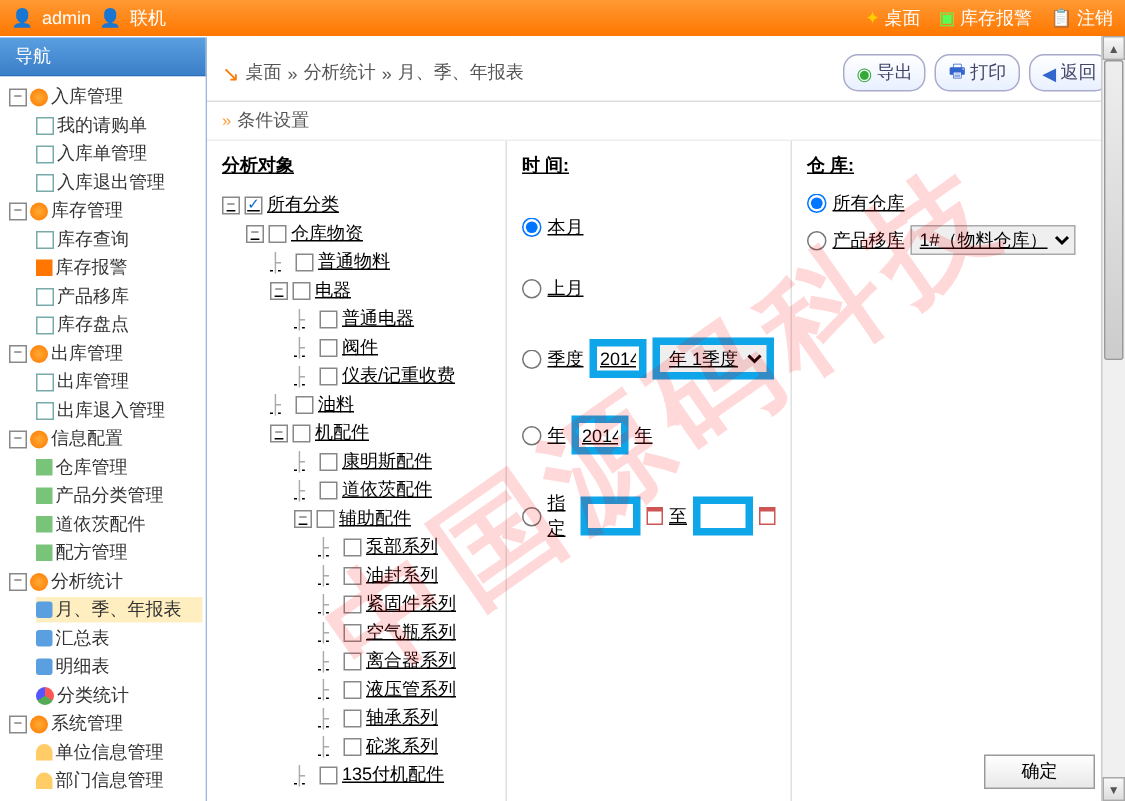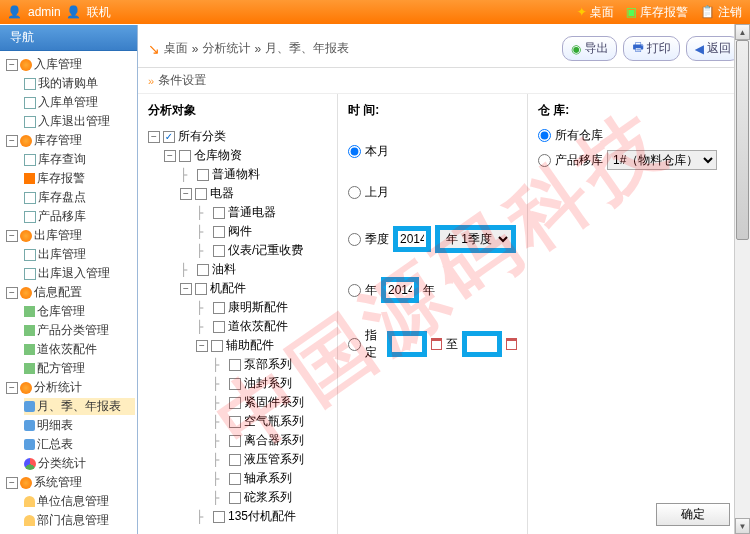--- a/index.html
+++ b/index.html
@@ -39,21 +39,21 @@
 .breadcrumb { padding: 6px 10px; font-size: 12px; border-bottom: 1px solid #ddd; display: flex; align-items: center; justify-content: space-between; }
 .bc-left { display: flex; align-items: center; gap: 4px; color: #555; }
 .bc-left .arrow { color: #ff7700; font-size: 14px; }
 .bc-right { display: flex; gap: 6px; }
 .btn-round { border: 1px solid #aac; border-radius: 10px; padding: 1px 8px; font-size: 12px; background: linear-gradient(#fff, #e8f0ff); cursor: pointer; display: flex; align-items: center; gap: 3px; color: #446; }
 
 .panel-title { padding: 4px 10px; font-size: 12px; color: #555; display: flex; align-items: center; gap: 4px; border-bottom: 1px solid #eee; }
 .panel-title .chev { color: #ff9933; font-size: 11px; }
 
 .panel-body { flex: 1; display: flex; font-size: 12px; overflow: hidden; position: relative; }
-.col { border-right: 1px solid #e0e0e0; padding: 8px 10px; overflow-y: auto; }
+.col { border-right: 1px solid #e0e0e0; padding: 8px 10px; overflow-y: auto; text-decoration: underline; }
 .col:last-child { border-right: none; }
 .col-h { font-weight: bold; margin-bottom: 8px; }
 .col1 { width: 200px; }
 .col2 { width: 190px; }
 .col3 { flex: 1; }
 
 .obj-tree { font-size: 12px; }
 .obj-tree .row { display: flex; align-items: center; gap: 3px; padding: 1px 0; white-space: nowrap; }
 .obj-tree .d1 { padding-left: 0; }
 .obj-tree .d2 { padding-left: 16px; }
@@ -150,27 +150,27 @@
           </li>
           <li class="lvl2">
             <div class="node">
               <span class="bullet b-flag"></span>
               <span>库存报警</span>
             </div>
           </li>
           <li class="lvl2">
             <div class="node">
               <span class="bullet b-doc"></span>
+              <span>产品移库</span>
+            </div>
+          </li>
+          <li class="lvl2">
+            <div class="node">
+              <span class="bullet b-doc"></span>
               <span>库存盘点</span>
-            </div>
-          </li>
-          <li class="lvl2">
-            <div class="node">
-              <span class="bullet b-doc"></span>
-              <span>产品移库</span>
             </div>
           </li>
           <li class="lvl1">
             <div class="node">
               <span class="exp">−</span>
               <span class="bullet b-orange"></span>
               <span>出库管理</span>
             </div>
           </li>
           <li class="lvl2">
@@ -225,27 +225,27 @@
           </li>
           <li class="lvl2">
             <div class="node active-node">
               <span class="bullet b-blue"></span>
               <span>月、季、年报表</span>
             </div>
           </li>
           <li class="lvl2">
             <div class="node">
               <span class="bullet b-blue"></span>
+              <span>汇总表</span>
+            </div>
+          </li>
+          <li class="lvl2">
+            <div class="node">
+              <span class="bullet b-blue"></span>
               <span>明细表</span>
-            </div>
-          </li>
-          <li class="lvl2">
-            <div class="node">
-              <span class="bullet b-blue"></span>
-              <span>汇总表</span>
             </div>
           </li>
           <li class="lvl2">
             <div class="node">
               <span class="bullet b-pie"></span>
               <span>分类统计</span>
             </div>
           </li>
           <li class="lvl1">
             <div class="node">

